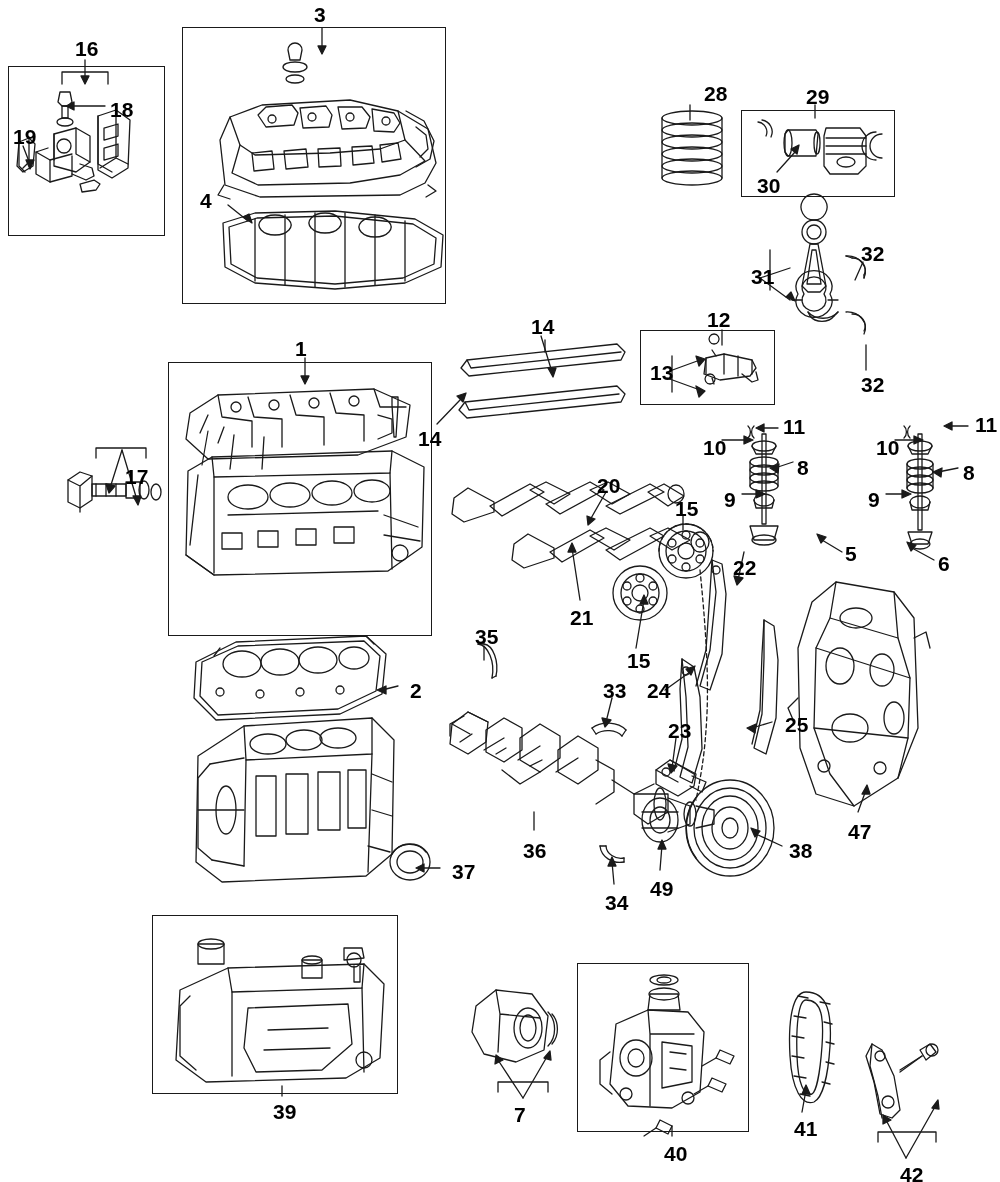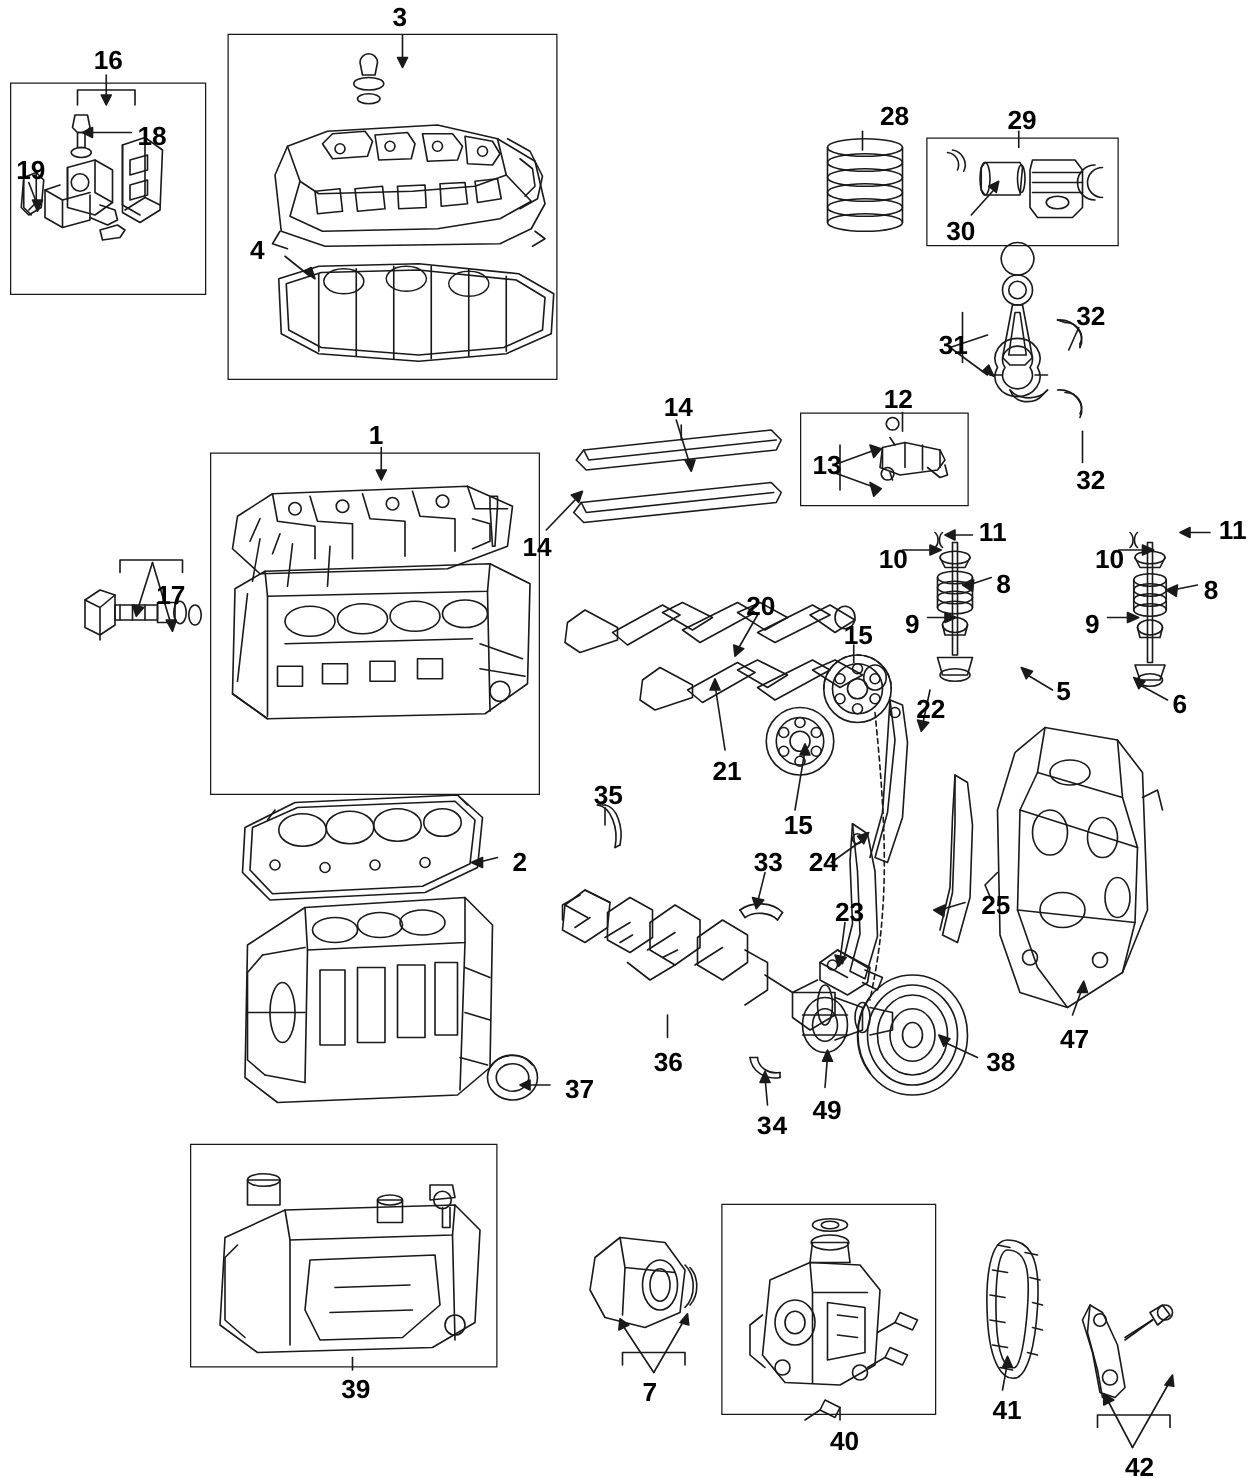--- a/index.html
+++ b/index.html
@@ -645,20 +645,20 @@
   <div class="callout" style="left:410px; top:680px;">2</div>
   <div class="callout" style="left:603px; top:680px;">33</div>
   <div class="callout" style="left:647px; top:680px;">24</div>
   <div class="callout" style="left:668px; top:720px;">23</div>
   <div class="callout" style="left:785px; top:714px;">25</div>
   <div class="callout" style="left:848px; top:821px;">47</div>
   <div class="callout" style="left:523px; top:840px;">36</div>
   <div class="callout" style="left:452px; top:861px;">37</div>
   <div class="callout" style="left:789px; top:840px;text-align:center;">38</div>
   <div class="callout" style="left:650px; top:878px;">49</div>
-  <div class="callout" style="left:605px; top:892px;font-family:Liberation Mono, monospace;">34</div>
+  <div class="callout" style="left:605px; top:892px;">34</div>
   <div class="callout" style="left:273px; top:1101px;">39</div>
   <div class="callout" style="left:514px; top:1104px;">7</div>
   <div class="callout" style="left:664px; top:1143px;">40</div>
   <div class="callout" style="left:794px; top:1118px;">41</div>
   <div class="callout" style="left:900px; top:1164px;">42</div>
 
 </div>
 
 </body></html>

